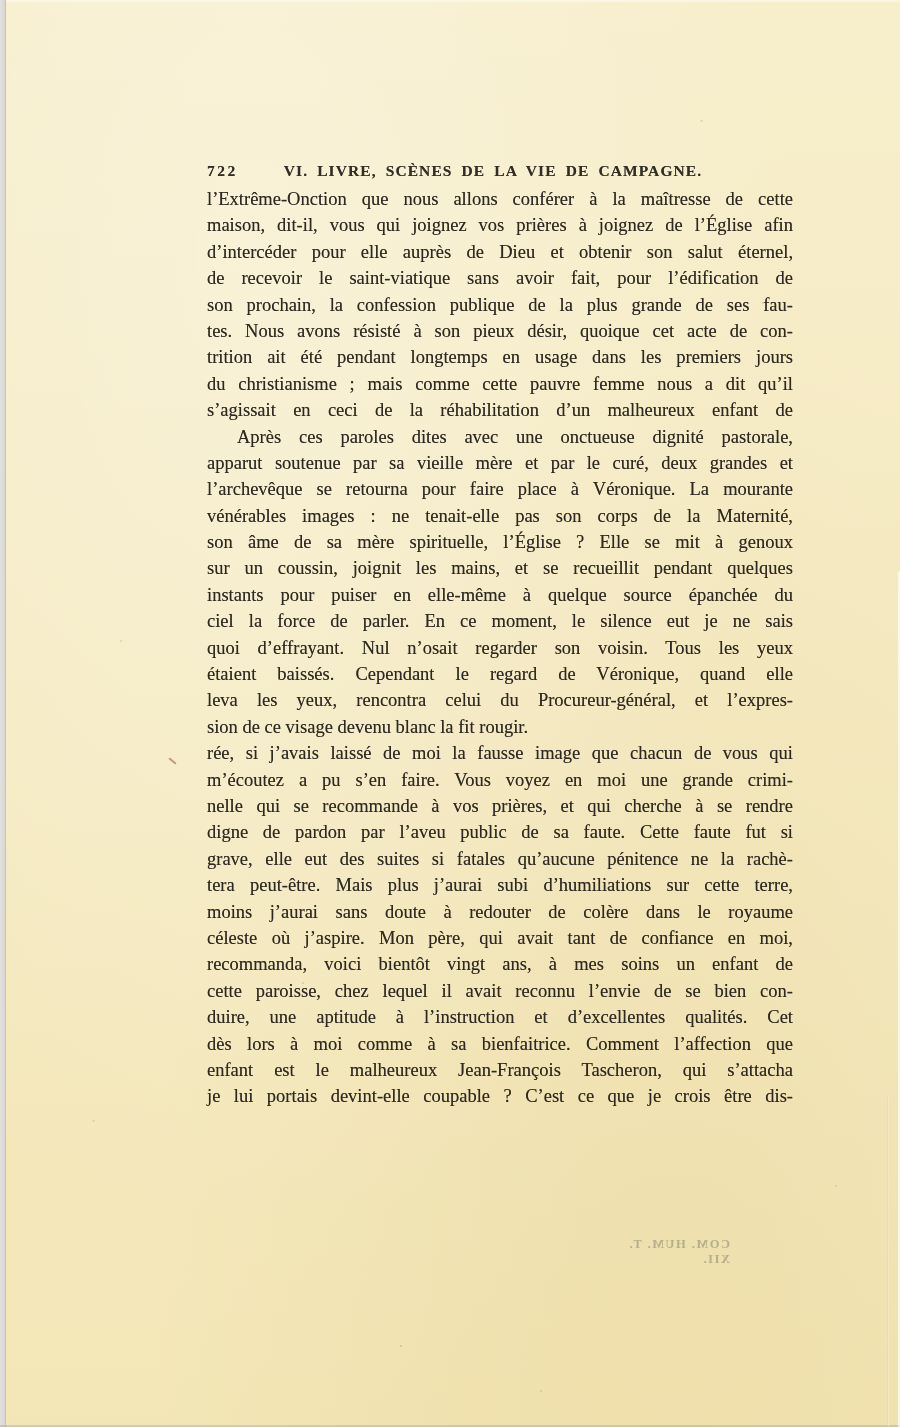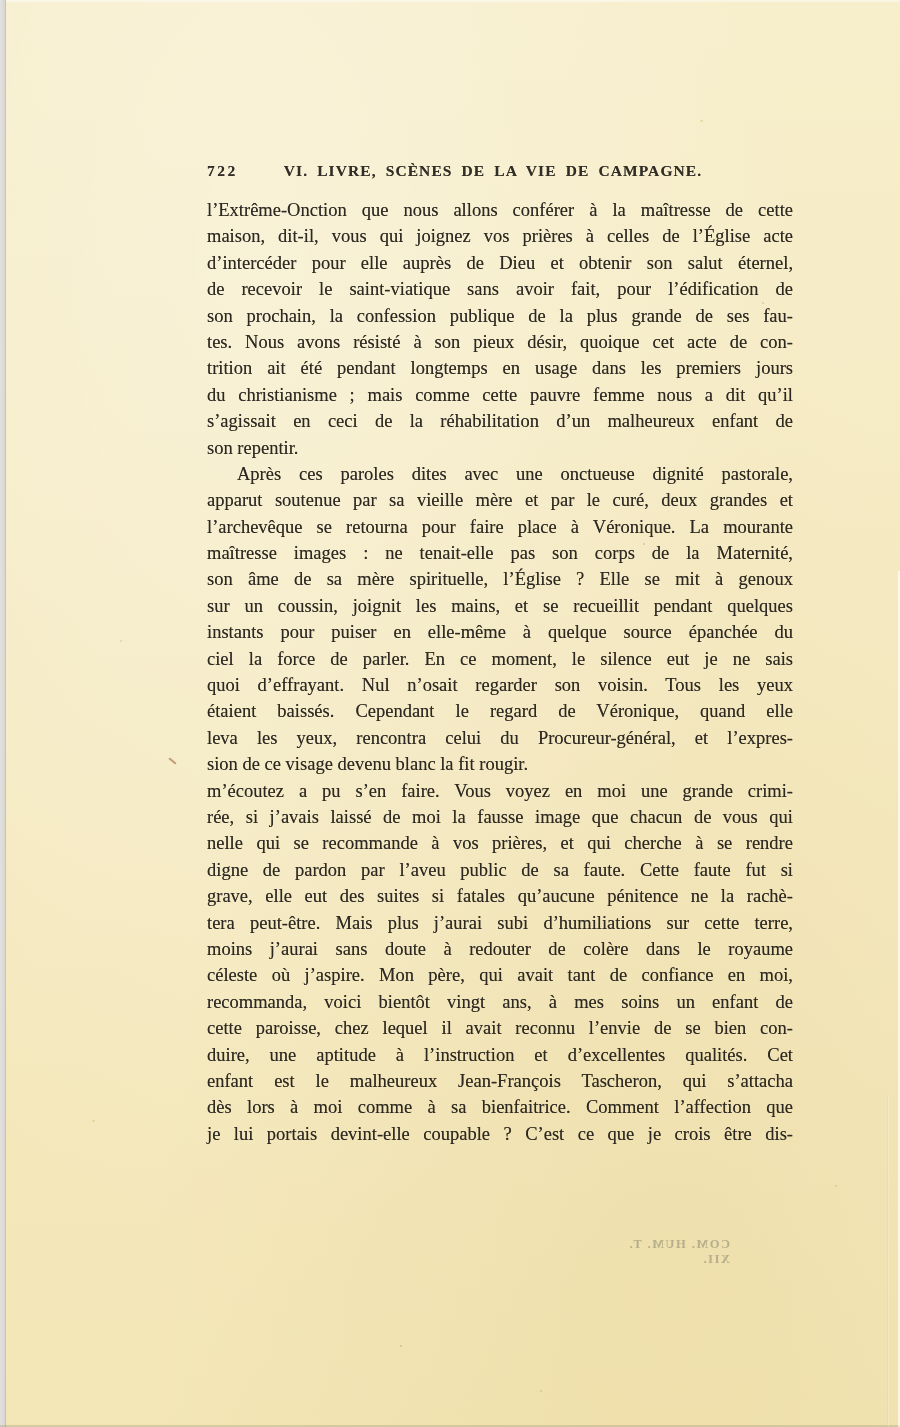--- a/index.html
+++ b/index.html
@@ -32,21 +32,21 @@
   .crease{
     position:absolute;left:887px;top:1095px;width:2px;height:332px;
     background:linear-gradient(90deg,rgba(120,105,70,0.10),rgba(255,255,255,0.40));
   }
   
   .content{position:absolute;left:207px;top:161px;width:586px;color:var(--ink);}
   .header{
     display:flex;align-items:baseline;gap:46px;
     font-weight:bold;font-size:15.5px;line-height:19px;
     letter-spacing:1.1px;word-spacing:4px;color:#322e27;
-    margin-bottom:17px;white-space:nowrap;
+    margin-bottom:6px;white-space:nowrap;
     text-shadow:0 0 .4px rgba(50,46,39,.55);
   }
   .pagenum{letter-spacing:2.5px;}
   .text-block{font-size:18.5px;}
   .line{
     height:26.4px;line-height:26.4px;
     text-align:justify;text-align-last:justify;
     white-space:nowrap;
     text-shadow:0 0 .45px rgba(45,41,34,.55);
   }
@@ -86,54 +86,53 @@
   <div class="edge-right"></div>
   <div class="crease"></div>
 
   <div class="content">
     <div class="header">
       <span class="pagenum">722</span>
       <span class="running-title">VI. LIVRE, SCÈNES DE LA VIE DE CAMPAGNE.</span>
     </div>
     <div class="text-block">
         <div class="line">l’Extrême-Onction que nous allons conférer à la maîtresse de cette</div>
-        <div class="line">maison, dit-il, vous qui joignez vos prières à celles de l’Église acte</div>
+        <div class="line">maison, dit-il, vous qui joignez vos prières à joignez de l’Église afin</div>
         <div class="line">d’intercéder pour elle auprès de Dieu et obtenir son salut éternel,</div>
         <div class="line">de recevoir le saint-viatique sans avoir fait, pour l’édification de</div>
         <div class="line">son prochain, la confession publique de la plus grande de ses fau-</div>
         <div class="line">tes. Nous avons résisté à son pieux désir, quoique cet acte de con-</div>
         <div class="line">trition ait été pendant longtemps en usage dans les premiers jours</div>
         <div class="line">du christianisme ; mais comme cette pauvre femme nous a dit qu’il</div>
         <div class="line">s’agissait en ceci de la réhabilitation d’un malheureux enfant de</div>
-        <div class="line para-end">son repentir.</div>
         <div class="line indent">Après ces paroles dites avec une onctueuse dignité pastorale,</div>
         <div class="line">apparut soutenue par sa vieille mère et par le curé, deux grandes et</div>
         <div class="line">l’archevêque se retourna pour faire place à Véronique. La mourante</div>
-        <div class="line">maîtresse images : ne tenait-elle pas son corps de la Maternité,</div>
+        <div class="line">vénérables images : ne tenait-elle pas son corps de la Maternité,</div>
         <div class="line">son âme de sa mère spirituelle, l’Église ? Elle se mit à genoux</div>
         <div class="line">sur un coussin, joignit les mains, et se recueillit pendant quelques</div>
         <div class="line">instants pour puiser en elle-même à quelque source épanchée du</div>
         <div class="line">ciel la force de parler. En ce moment, le silence eut je ne sais</div>
         <div class="line">quoi d’effrayant. Nul n’osait regarder son voisin. Tous les yeux</div>
         <div class="line">étaient baissés. Cependant le regard de Véronique, quand elle</div>
         <div class="line">leva les yeux, rencontra celui du Procureur-général, et l’expres-</div>
         <div class="line para-end">sion de ce visage devenu blanc la fit rougir.</div>
+        <div class="line">rée, si j’avais laissé de moi la fausse image que chacun de vous qui</div>
         <div class="line">m’écoutez a pu s’en faire. Vous voyez en moi une grande crimi-</div>
-        <div class="line">rée, si j’avais laissé de moi la fausse image que chacun de vous qui</div>
         <div class="line">nelle qui se recommande à vos prières, et qui cherche à se rendre</div>
         <div class="line">digne de pardon par l’aveu public de sa faute. Cette faute fut si</div>
         <div class="line">grave, elle eut des suites si fatales qu’aucune pénitence ne la rachè-</div>
         <div class="line">tera peut-être. Mais plus j’aurai subi d’humiliations sur cette terre,</div>
         <div class="line">moins j’aurai sans doute à redouter de colère dans le royaume</div>
         <div class="line">céleste où j’aspire. Mon père, qui avait tant de confiance en moi,</div>
         <div class="line">recommanda, voici bientôt vingt ans, à mes soins un enfant de</div>
         <div class="line">cette paroisse, chez lequel il avait reconnu l’envie de se bien con-</div>
         <div class="line">duire, une aptitude à l’instruction et d’excellentes qualités. Cet</div>
+        <div class="line">dès lors à moi comme à sa bienfaitrice. Comment l’affection que</div>
         <div class="line">enfant est le malheureux Jean-François Tascheron, qui s’attacha</div>
-        <div class="line">dès lors à moi comme à sa bienfaitrice. Comment l’affection que</div>
         <div class="line">je lui portais devint-elle coupable ? C’est ce que je crois être dis-</div>
       </div>
   </div>
 
   <div class="bleed">COM. HUM. T. XII.</div>
 
   <span class="margin-mark"></span>
   <span class="speck s1"></span>
   <span class="speck s2"></span>
   <span class="speck s3"></span>

